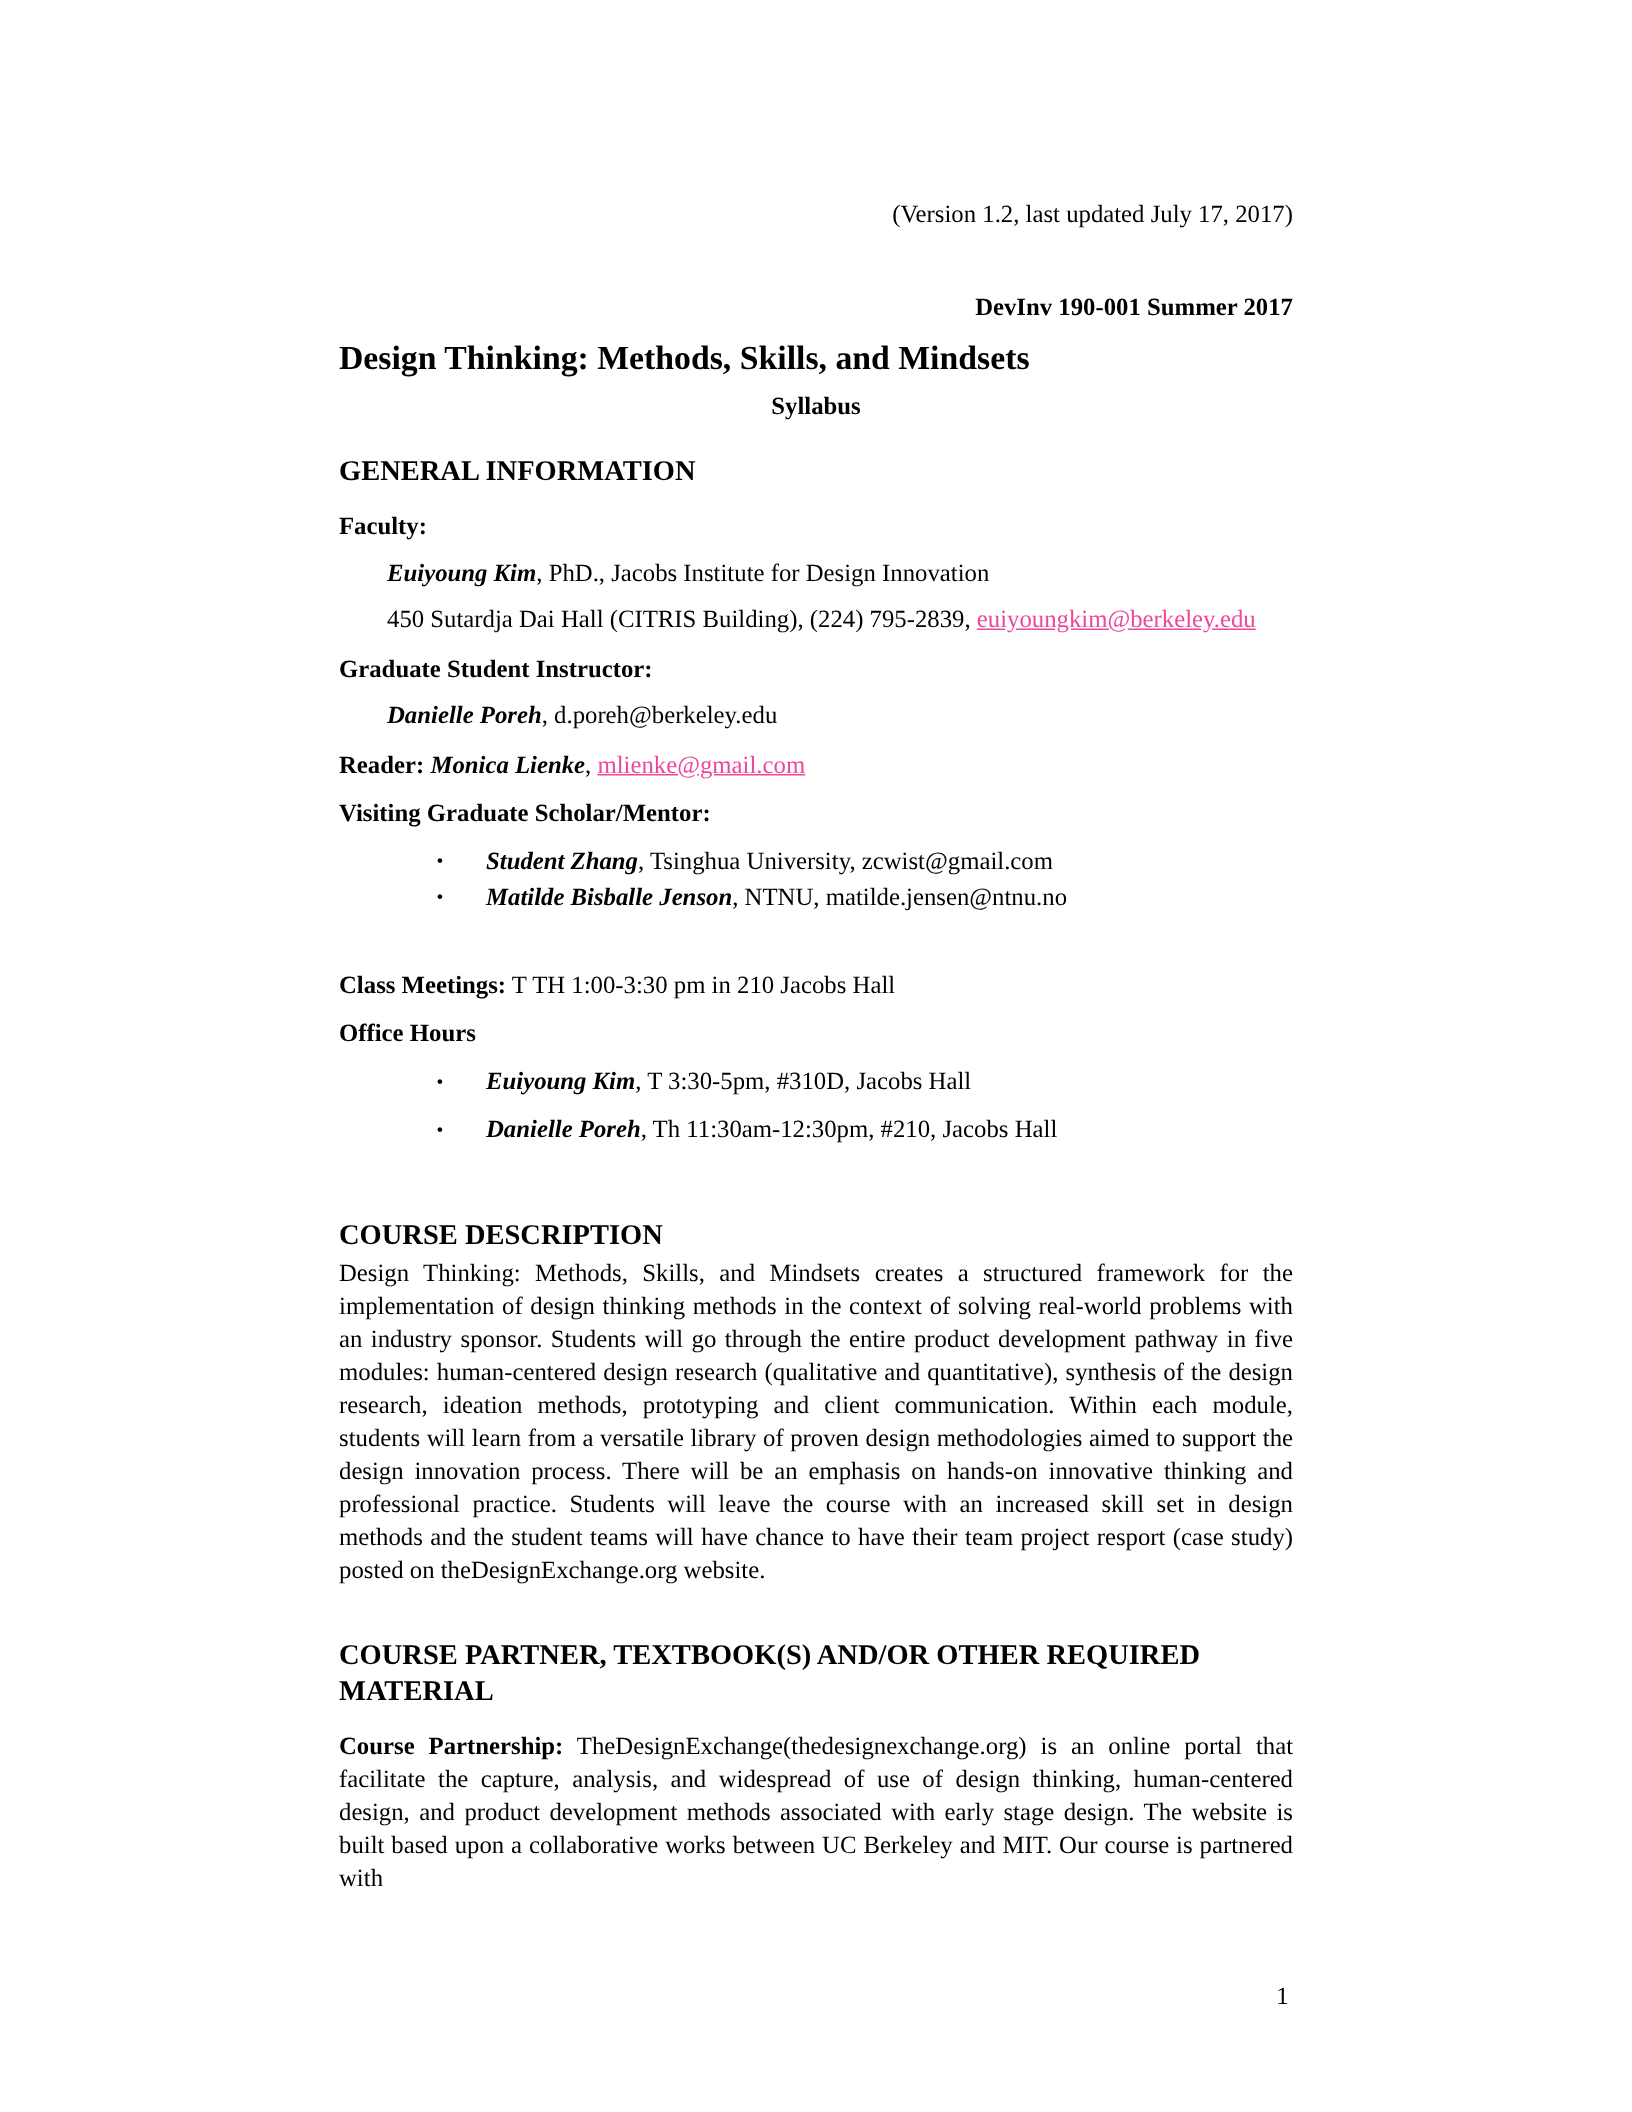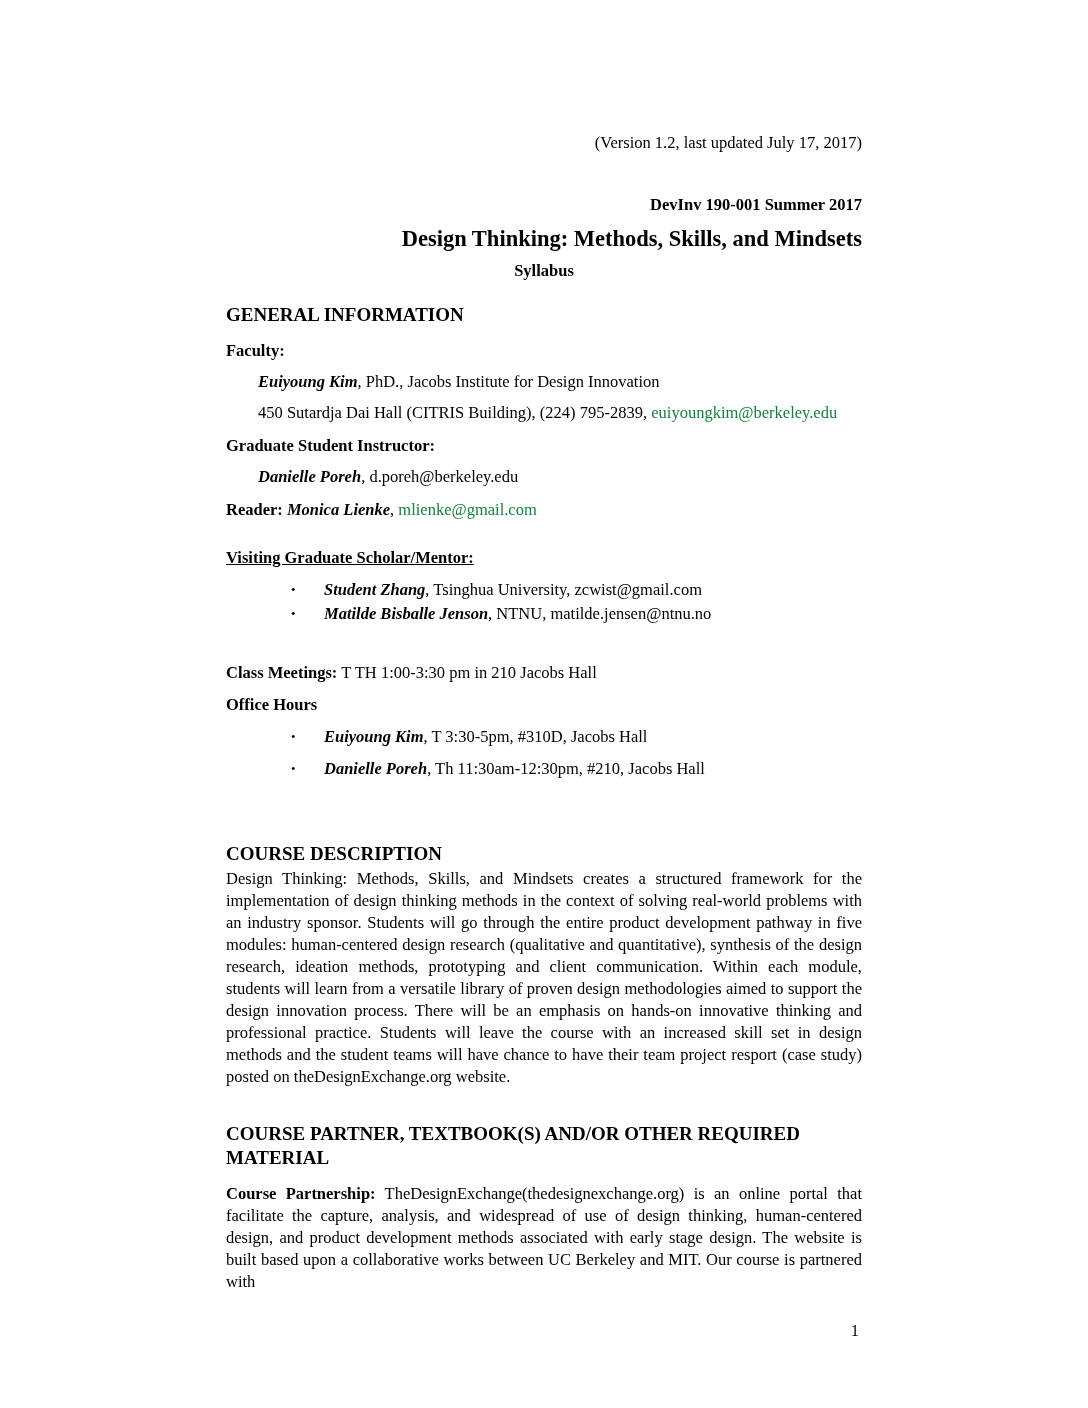--- a/index.html
+++ b/index.html
@@ -25,45 +25,46 @@
     padding-top: 132px;
     text-align: right;
   }
   .course-code {
     margin-top: 40px;
     text-align: right;
     font-weight: bold;
   }
   .doc-title {
     margin-top: 9px;
-    text-align: right;
+    text-align: left;
     font-weight: bold;
     font-size: 22.5px;
     line-height: 28px;
   }
   .doc-subtitle {
     margin-top: 7px;
     text-align: center;
     font-weight: bold;
   }
   .section-heading {
     font-weight: bold;
     font-size: 19px;
     line-height: 24px;
   }
   .h-general { margin-top: 21px; }
-  .h-description { margin-top: 62px; }
+  .h-description { margin-top: 48px; }
   .h-partner { margin-top: 34px; max-width: 700px; }
   .bold { font-weight: bold; }
   .name { font-weight: bold; font-style: italic; }
   .info-label { margin-top: 13px; font-weight: bold; }
   .info-line { margin-top: 9px; }
   .indented { padding-left: 32px; }
   a.email-link {
-    color: #15803d;
+    color: #ec4899;
+    text-decoration: underline;
     cursor: pointer;
   }
   ul.doc-list {
     list-style: none;
     margin: 9px 0 0 0;
     padding: 0;
   }
   ul.doc-list li {
     display: flex;
     padding-left: 65px;
@@ -121,21 +122,21 @@
   <div class="info-label" style="margin-top:11px;">Graduate Student Instructor:</div>
 
   <div class="info-line indented">
     <span class="name">Danielle Poreh</span><span>, d.poreh@berkeley.edu</span>
   </div>
 
   <div class="info-line" style="margin-top:11px;">
     <span class="bold">Reader: </span><span class="name">Monica Lienke</span><span>, </span><a class="email-link">mlienke@gmail.com</a>
   </div>
 
-  <div class="info-label" style="margin-top:26px;text-decoration:underline;">Visiting Graduate Scholar/Mentor:</div>
+  <div class="info-label" style="margin-top:10px;">Visiting Graduate Scholar/Mentor:</div>
 
   <ul class="doc-list">
     <li>
       <span class="bullet-glyph">•</span>
       <span><span class="name">Student Zhang</span><span>, Tsinghua University, zcwist@gmail.com</span></span>
     </li>
     <li>
       <span class="bullet-glyph">•</span>
       <span><span class="name">Matilde Bisballe Jenson</span><span>, NTNU, matilde.jensen@ntnu.no</span></span>
     </li>

